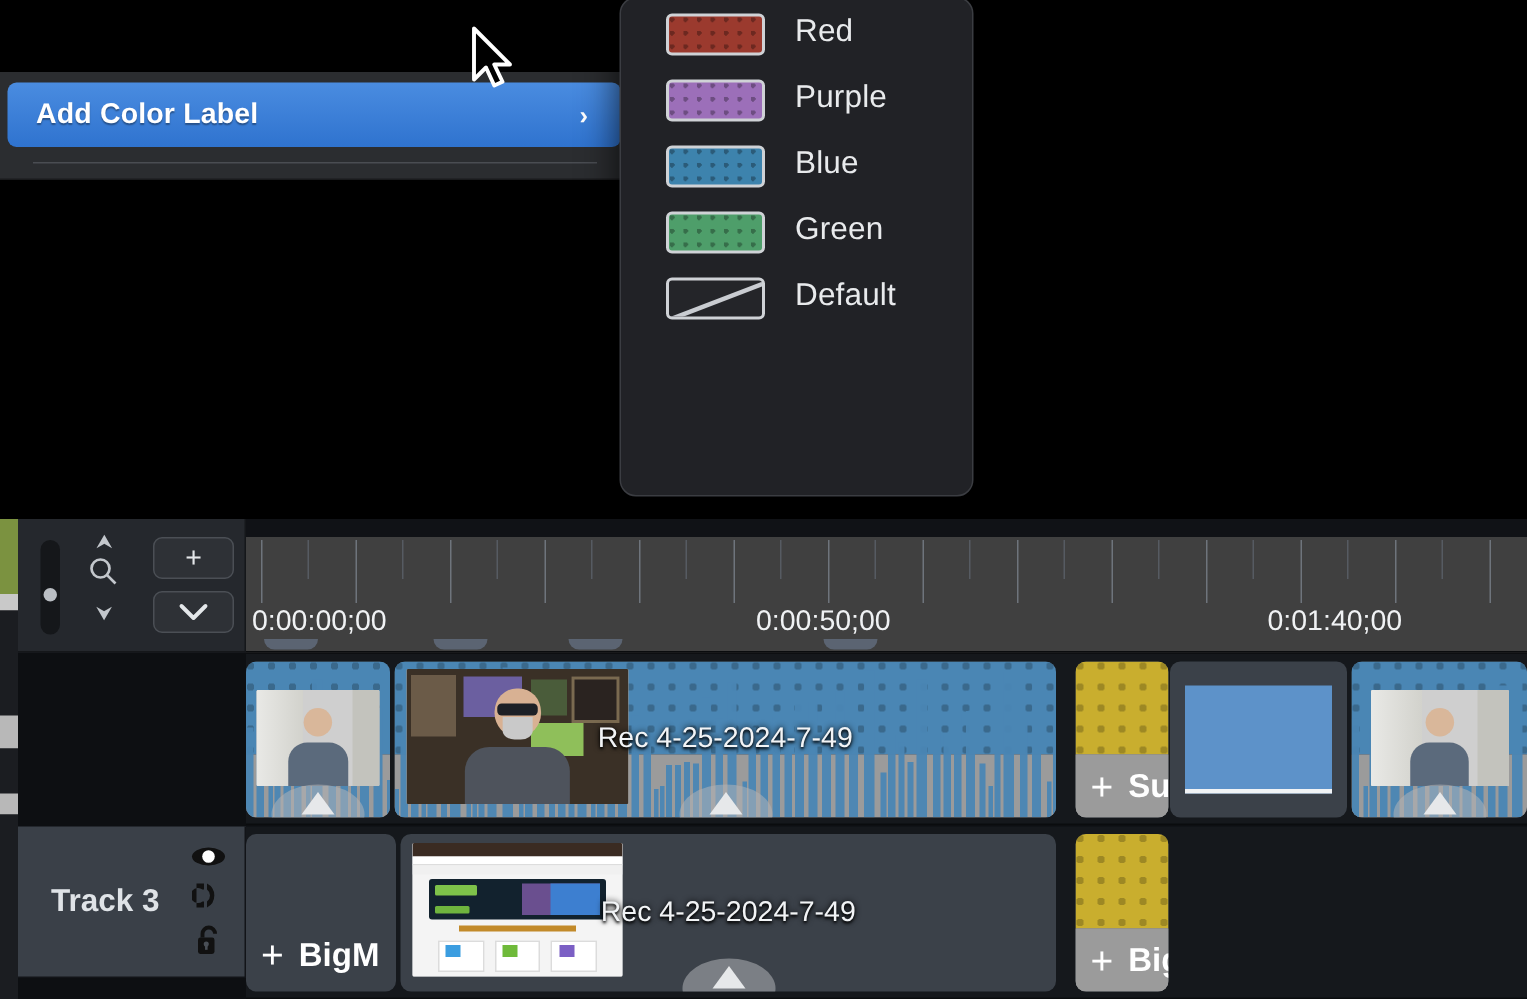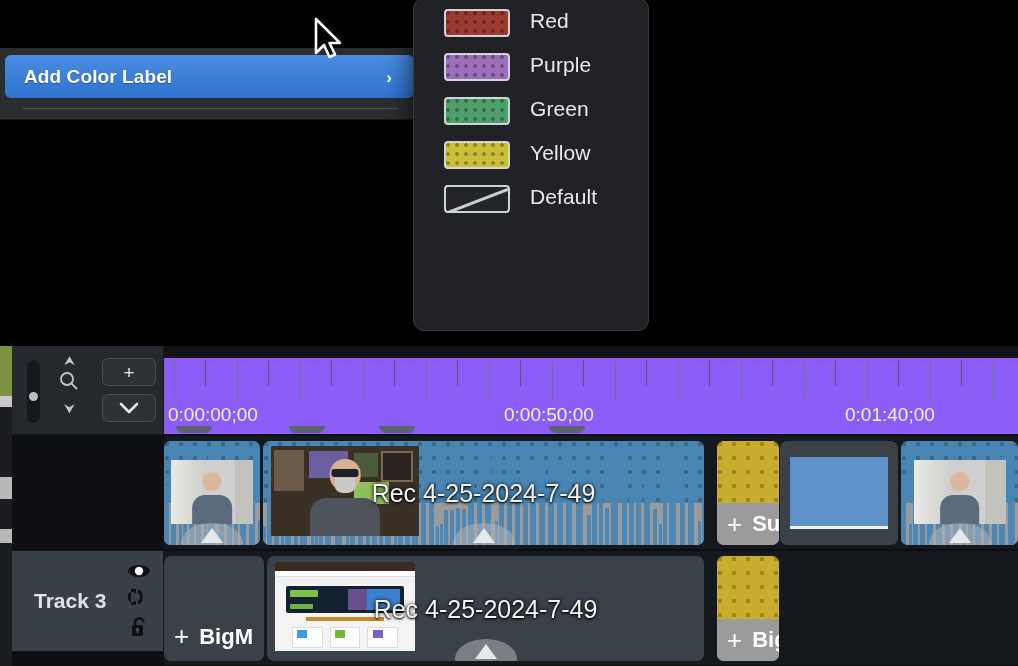--- a/index.html
+++ b/index.html
@@ -98,21 +98,21 @@
     position:absolute; left:90px; width:54px; height:28px;
     border:1px solid #4b4f55; border-radius:6px; background:#2e3136;
     display:flex; align-items:center; justify-content:center;
     color:#e4e7ea; font-size:19px; line-height:1;
   }
   #btn-add { top:12px; }
   #btn-menu { top:48px; font-size:14px; }
 
   
   #ruler { position:absolute; left:164px; top:0; width:854px; height:89px;
-           background:#8b5cf6; border-bottom:1px solid #0a0c0e; }
+           background:#404040; border-bottom:1px solid #0a0c0e; }
   #ruler-top { position:absolute; left:0; top:0; width:854px; height:12px; background:#101216; }
   .tick { position:absolute; top:14px; width:1px; background:#565b62; }
   .tick.major { height:42px; background:#6e747c; }
   .tick.minor { height:26px; }
   .tc-label { position:absolute; top:58px; color:#f0f2f4; font-size:19px; }
   .marker-tab { position:absolute; top:80px; width:36px; height:7px;
     background:#5b6472; border-radius:0 0 7px 7px; }
 
   
   .track-head {
@@ -141,21 +141,21 @@
   }
   .clip.blue .vtrack { background:#4a86b4;
     background-image:radial-gradient(circle at 3px 3px, rgba(0,0,0,.22) 2.4px, transparent 2.5px);
     background-size:14px 14px; }
   .clip.yellow .vtrack { background:#c9ae2e;
     background-image:radial-gradient(circle at 3px 3px, rgba(0,0,0,.22) 2.4px, transparent 2.5px);
     background-size:14px 14px; }
   .clip .thumb { position:absolute; border-radius:1px; overflow:hidden; background:#bfbfbf; }
   .clip .cliptext {
     position:absolute; left:0; right:0; top:50%; transform:translateY(-50%);
-    text-align:center; color:#f2f4f6; font-size:25px;
+    text-align:center; color:#f2f4f6; font-size:19px;
     text-shadow:0 0 4px #000, 0 1px 2px #000; white-space:nowrap;
   }
   .clip .fadehandle {
     position:absolute; left:50%; bottom:2px; transform:translateX(-50%);
     width:0; height:0; border-left:11px solid transparent; border-right:11px solid transparent;
     border-bottom:15px solid #e6e8ea;
   }
   .clip .fadearc {
     position:absolute; left:50%; bottom:-18px; transform:translateX(-50%);
     width:62px; height:40px; border-radius:50%; background:#b0b3b6; opacity:.55;
@@ -192,30 +192,30 @@
         </span>
       <span class="sub-label">Red</span>
     </div>
     <div class="sub-item">
       <span class="swatch" style="background: rgb(156, 111, 185);">
           <span class="dots"></span>
         </span>
       <span class="sub-label">Purple</span>
     </div>
     <div class="sub-item">
+      <span class="swatch" style="background: rgb(61, 131, 173);">
+          <span class="dots"></span>
+        </span>
+      <span class="sub-label">Blue</span>
+    </div>
+    <div class="sub-item">
       <span class="swatch" style="background: rgb(78, 158, 106);">
           <span class="dots"></span>
         </span>
       <span class="sub-label">Green</span>
-    </div>
-    <div class="sub-item">
-      <span class="swatch" style="background: rgb(203, 191, 58);">
-          <span class="dots"></span>
-        </span>
-      <span class="sub-label">Yellow</span>
     </div>
     <div class="sub-item">
       <span class="swatch default-sw">
           <span class="slash"></span>
         </span>
       <span class="sub-label">Default</span>
     </div>
   </div>
 
   <svg id="cursor" style="position:absolute;left:313px;top:17px;width:30px;height:44px;" viewBox="0 0 30 44">

